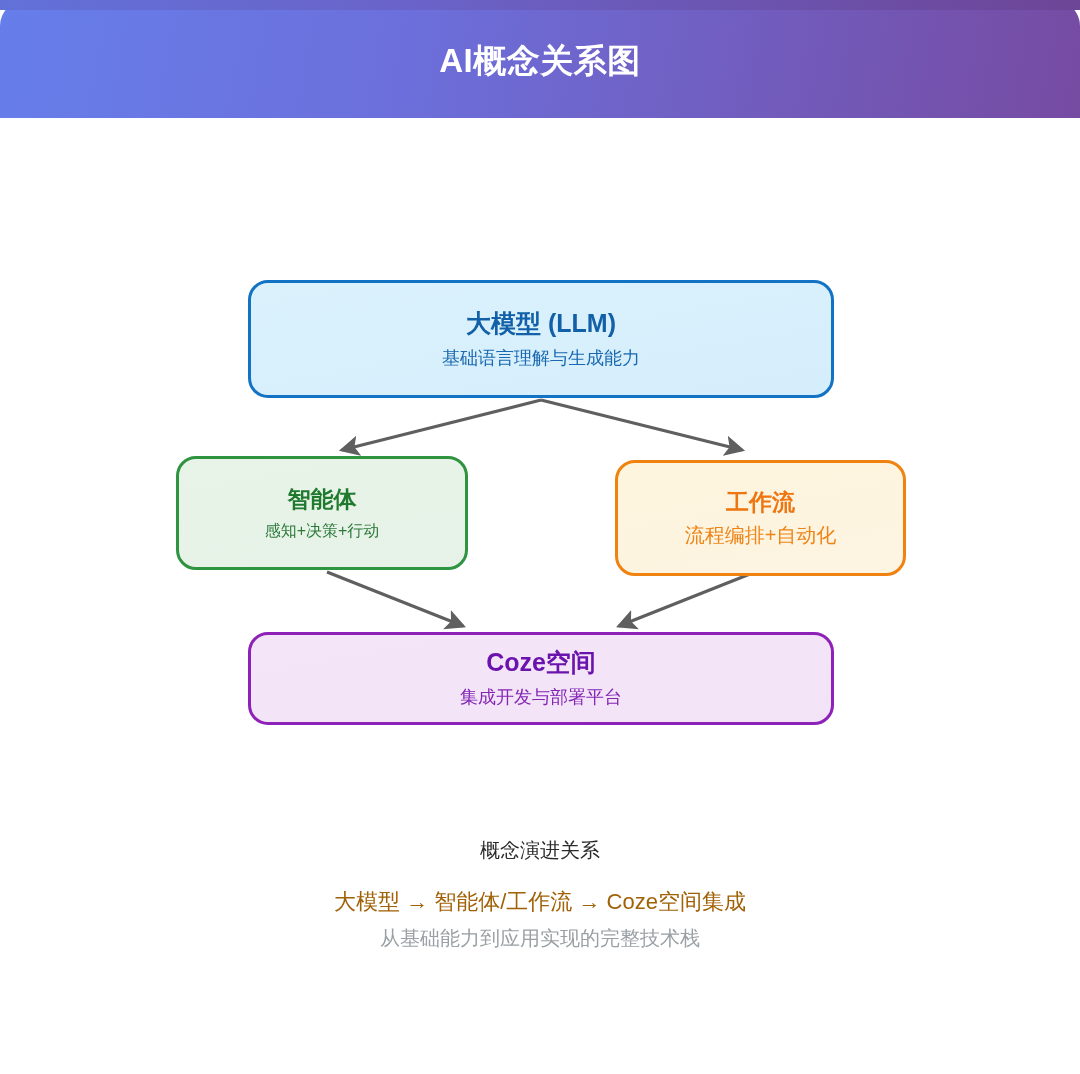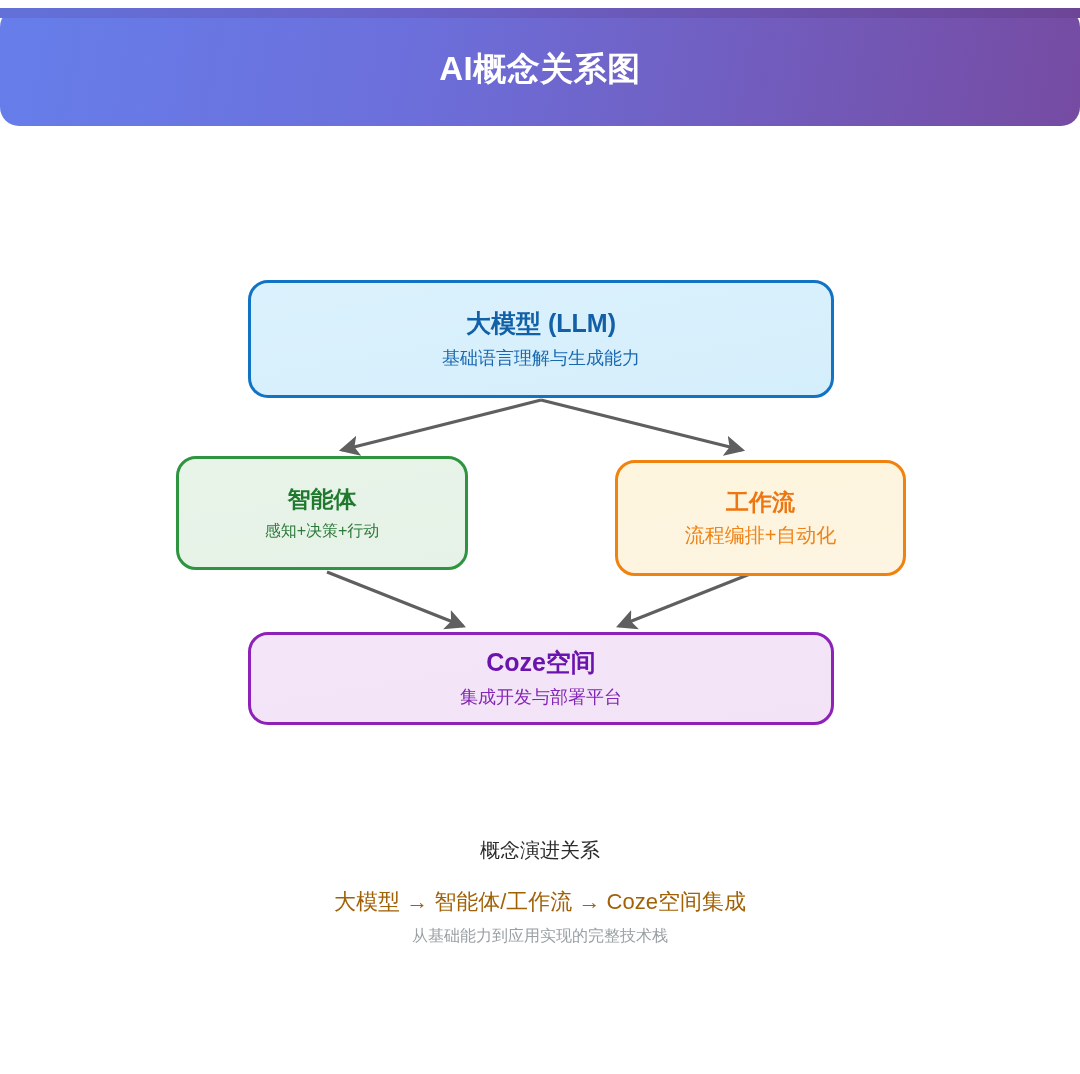--- a/index.html
+++ b/index.html
@@ -12,31 +12,30 @@
     background: #ffffff;
     font-family: "Liberation Sans", "DejaVu Sans", sans-serif;
     overflow: hidden;
     position: relative;
   }
 
   
   .page-header {
     position: absolute;
     left: 0;
-    top: 8px;
+    top: 0;
     width: 1080px;
     height: 118px;
     background: linear-gradient(100deg, #667eea 0%, #6c6fdb 38%, #764ba2 100%);
     border-top-left-radius: 26px;
     border-top-right-radius: 26px;
     display: flex;
     align-items: center;
     justify-content: center;
     box-sizing: border-box;
-    border-radius: 19px;
   }
   .header-strip {
     position: absolute;
     left: 0;
     top: 0;
     width: 1080px;
     height: 10px;
     background: linear-gradient(100deg, #6271d8 0%, #6a63c9 38%, #6d4596 100%);
   }
   .header-title {
@@ -174,21 +173,21 @@
     margin: 0 0 26px 0;
   }
   .summary-flow {
     color: #a16207;
     font-size: 22px;
     line-height: 1.25;
     margin: 0 0 10px 0;
   }
   .summary-note {
     color: #9aa0a4;
-    font-size: 16px;
+    font-size: 20px;
     line-height: 1.25;
     margin: 0;
   }
 </style>
 </head>
 <body>
 
 <div class="page-header">
   <div class="header-strip"></div>
   <h1 class="header-title">AI概念关系图</h1>

